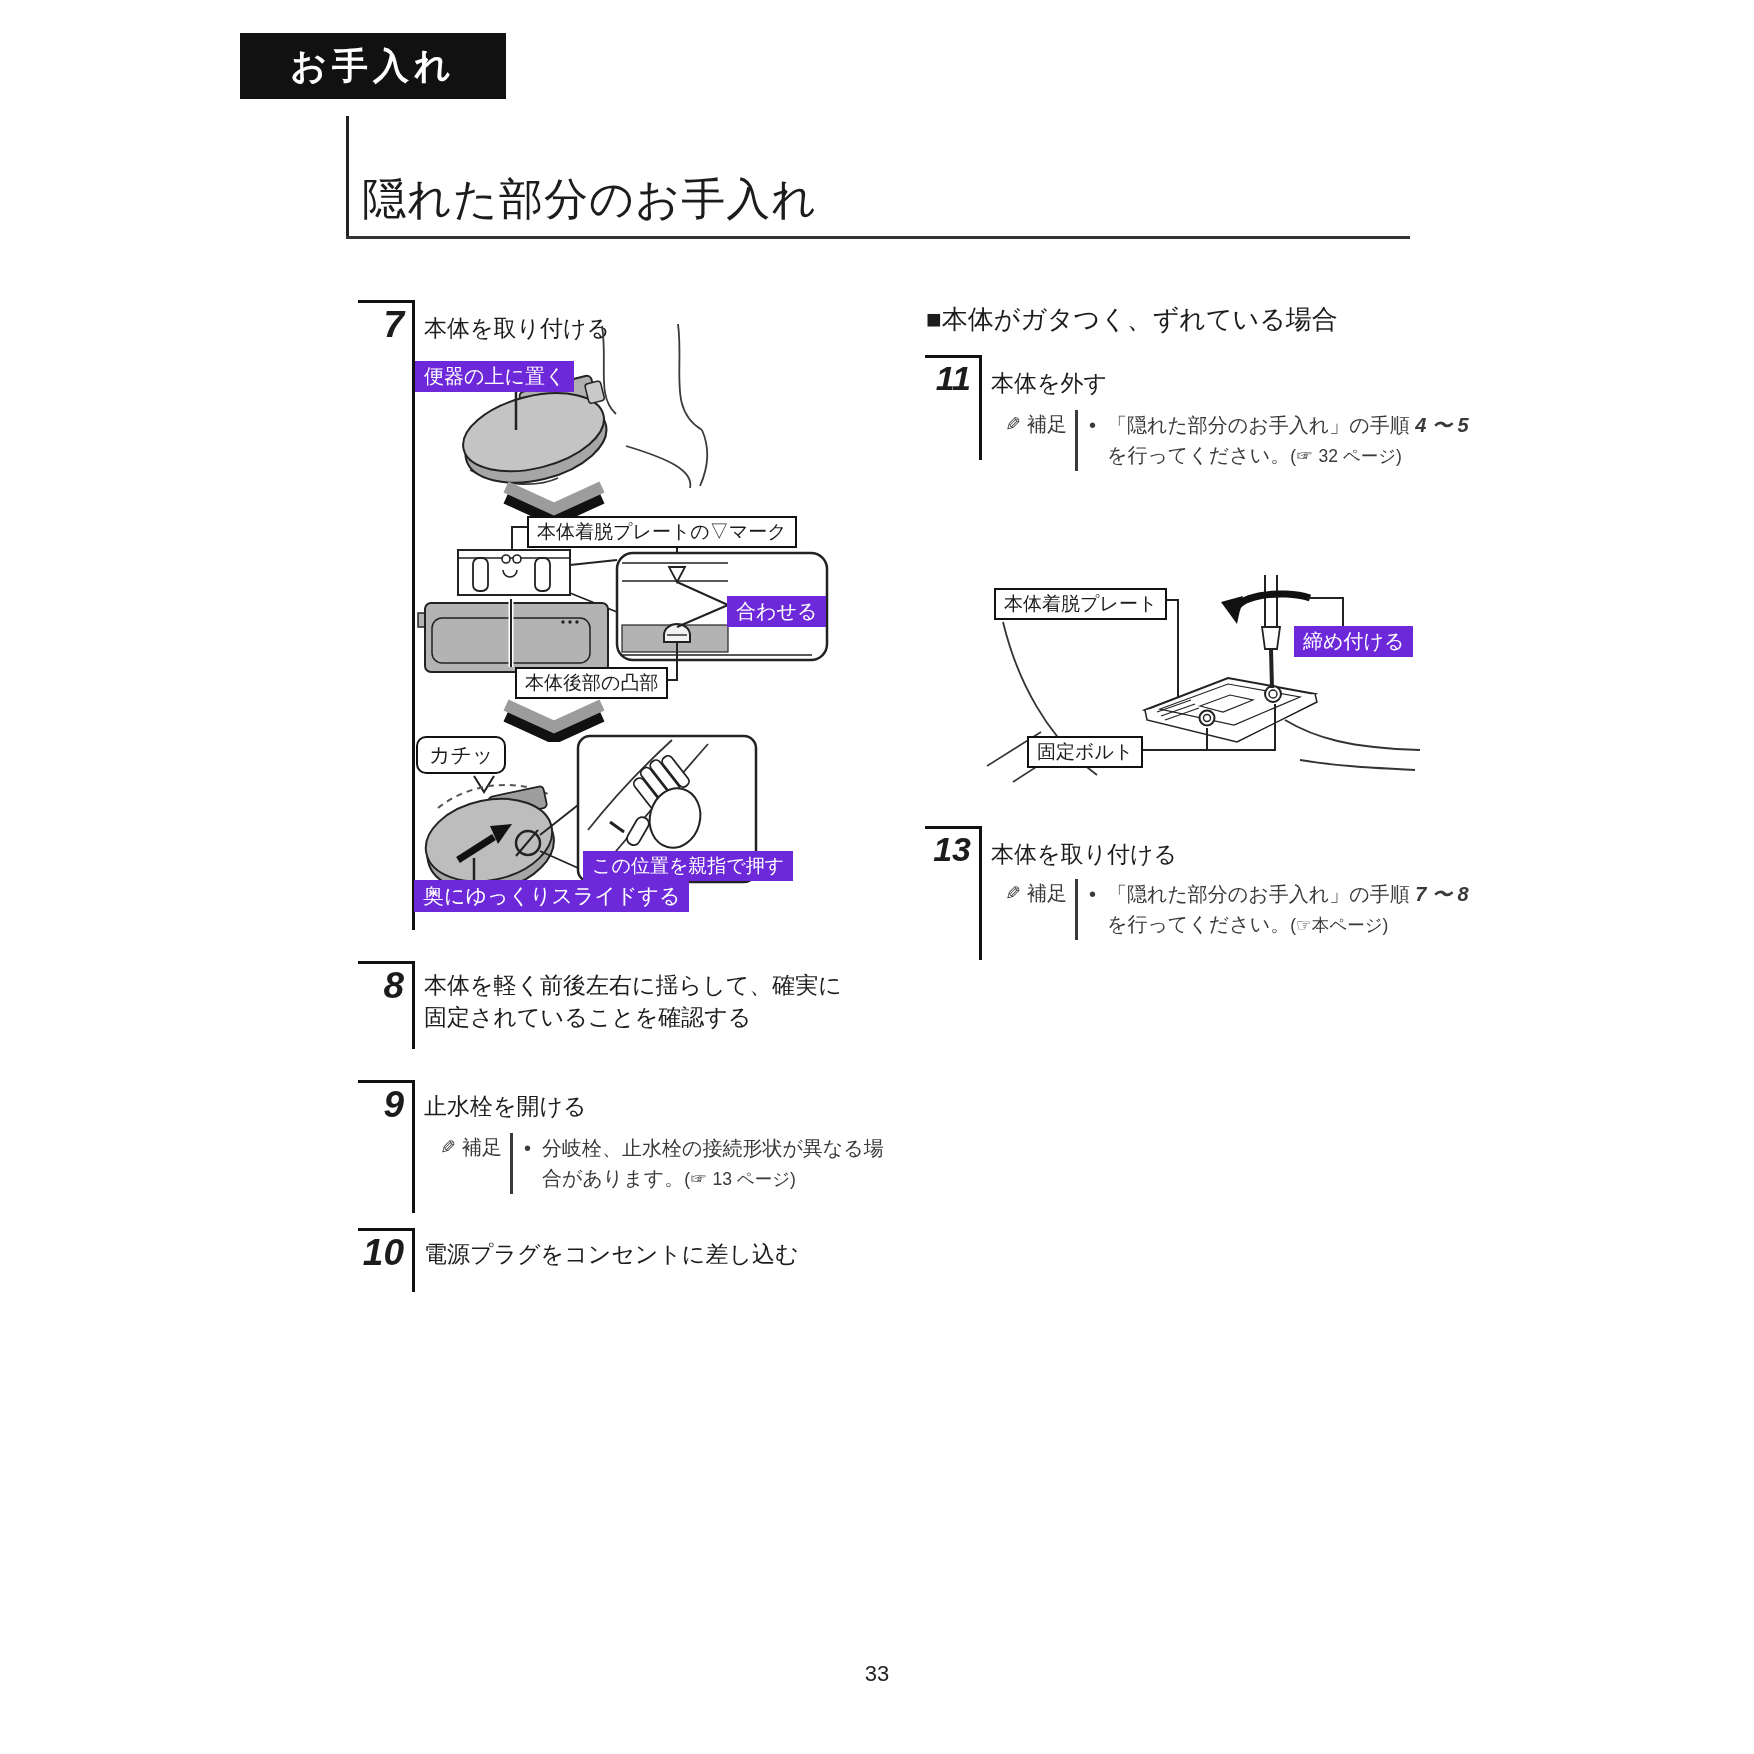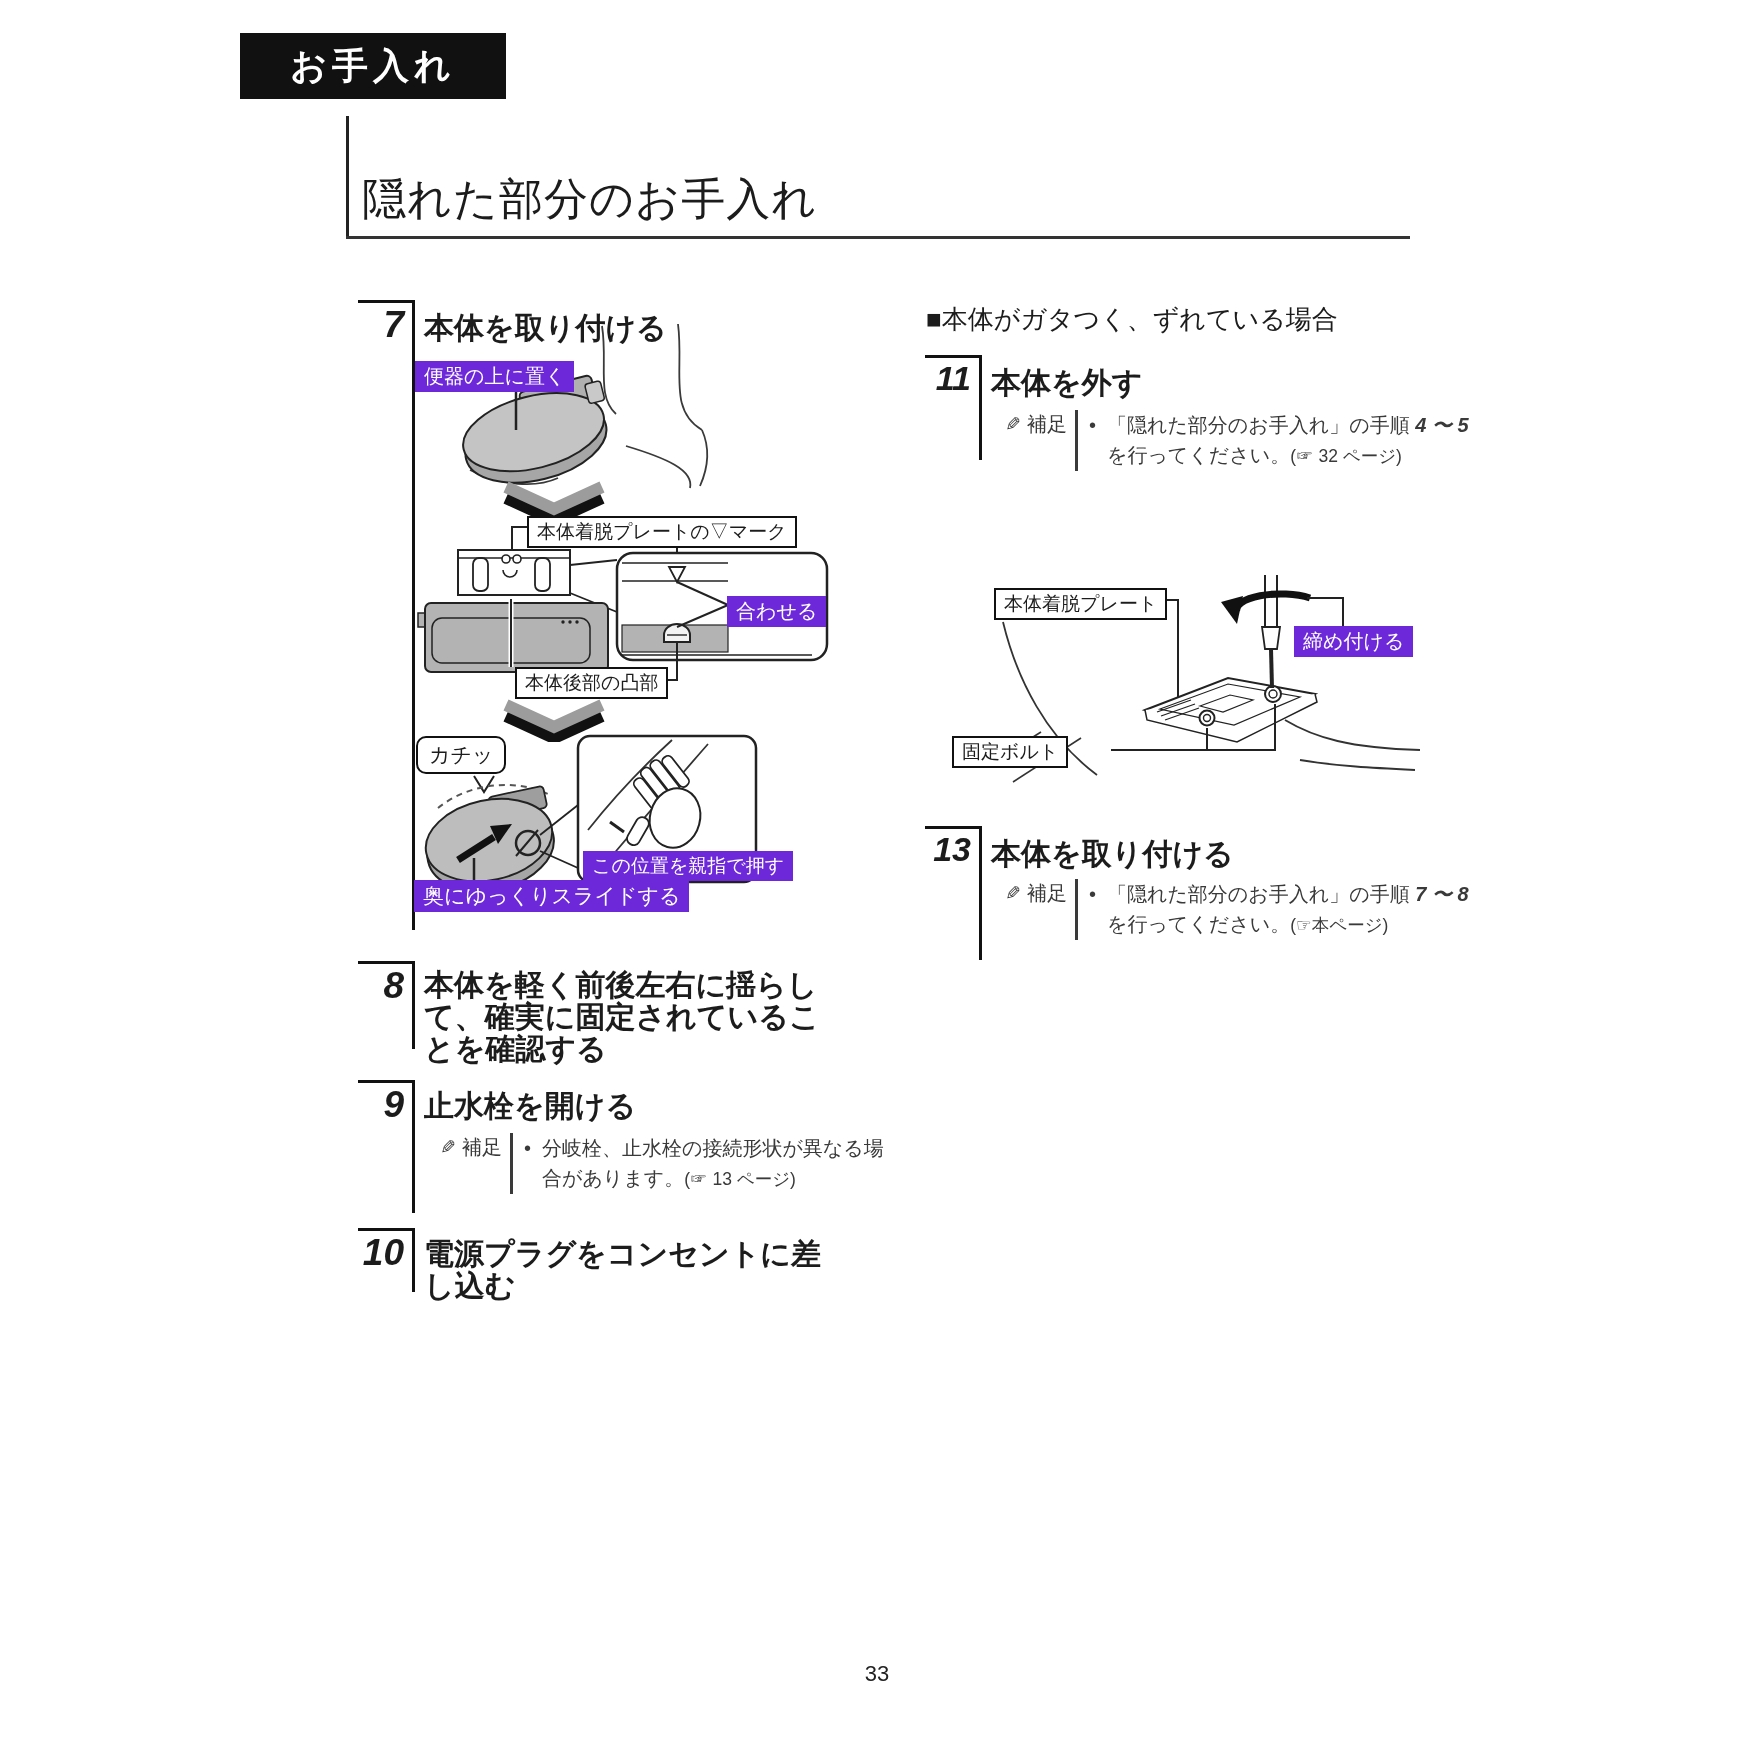--- a/index.html
+++ b/index.html
@@ -9,21 +9,21 @@
   
   .badge{background:#111;color:#fff;font-weight:bold;font-size:36px;letter-spacing:5px;
          display:flex;align-items:center;justify-content:center;}
   .title{font-size:44px;letter-spacing:1px;white-space:nowrap;}
   .vbar{background:#222;}
   .hrule{background:#333;}
   
   .step-top{border-top:3px solid #111;}
   .step-rail{border-left:3px solid #111;}
   .step-num{font-size:37px;font-weight:bold;font-style:italic;line-height:1;text-align:right;}
-  .step-heading{font-size:30px;font-weight:bold;line-height:32px;white-space:pre-line;}
+  .step-heading{font-size:23px;font-weight:normal;line-height:32px;white-space:pre-line;}
   .section-title{font-size:26px;white-space:nowrap;}
   
   .note{display:flex;align-items:stretch;color:#3a3a3a;}
   .note .pencil{font-family:"DejaVu Sans",sans-serif;font-size:19px;transform:scaleX(-1);
                 line-height:29px;}
   .note .nlabel{font-size:20px;line-height:29px;margin:0 8px 0 6px;white-space:nowrap;}
   .note .nbar{border-left:3px solid #3a3a3a;margin-right:11px;}
   .note .ntext{font-size:20px;line-height:30px;display:flex;}
   .note .bullet{width:18px;flex:none;}
   .note .range{font-weight:bold;font-style:italic;}
@@ -242,21 +242,21 @@
       <line x1="286" y1="79" x2="287" y2="118" stroke="#222" stroke-width="4"></line>
     </g>
     <path d="M325,28 A44,16 0 0 0 252,42" fill="none" stroke="#111" stroke-width="7"></path>
     <polygon points="236,32 258,26 252,54" fill="#111"></polygon>
     <polyline points="322,28 358,28 358,57" fill="none" stroke="#222" stroke-width="2"></polyline>
     <polyline points="126,180 290,180 290,134" fill="none" stroke="#222" stroke-width="2"></polyline>
     <polyline points="222,180 222,158" fill="none" stroke="#222" stroke-width="2"></polyline>
   </svg>
   <div class="abs lbl-outline" style="left:994px;top:588px;">本体着脱プレート</div>
   <div class="abs lbl-black" style="left:1294px;top:626px;">締め付ける</div>
-  <div class="abs lbl-outline" style="left:952px;top:736px;text-align:right;">固定ボルト</div>
+  <div class="abs lbl-outline" style="left:1027px;top:736px;text-align:right;">固定ボルト</div>
 
   <div class="abs" style="left:925px;top:826px;width:480px;height:134px;">
     <div class="abs step-top" style="left:0;top:0;width:54px;"></div>
     <div class="abs step-rail" style="left:54px;top:0;height:134px;"></div>
     <div class="abs step-num" style="left:-4px;top:6px;width:50px;font-size:34px;">13</div>
     <div class="abs step-heading" style="left:66px;top:12px;">本体を取り付ける</div>
   </div>
   <div class="abs note" style="left:1005px;top:879px;">
     <span class="pencil">✎</span>
     <span class="nlabel">補足</span>

